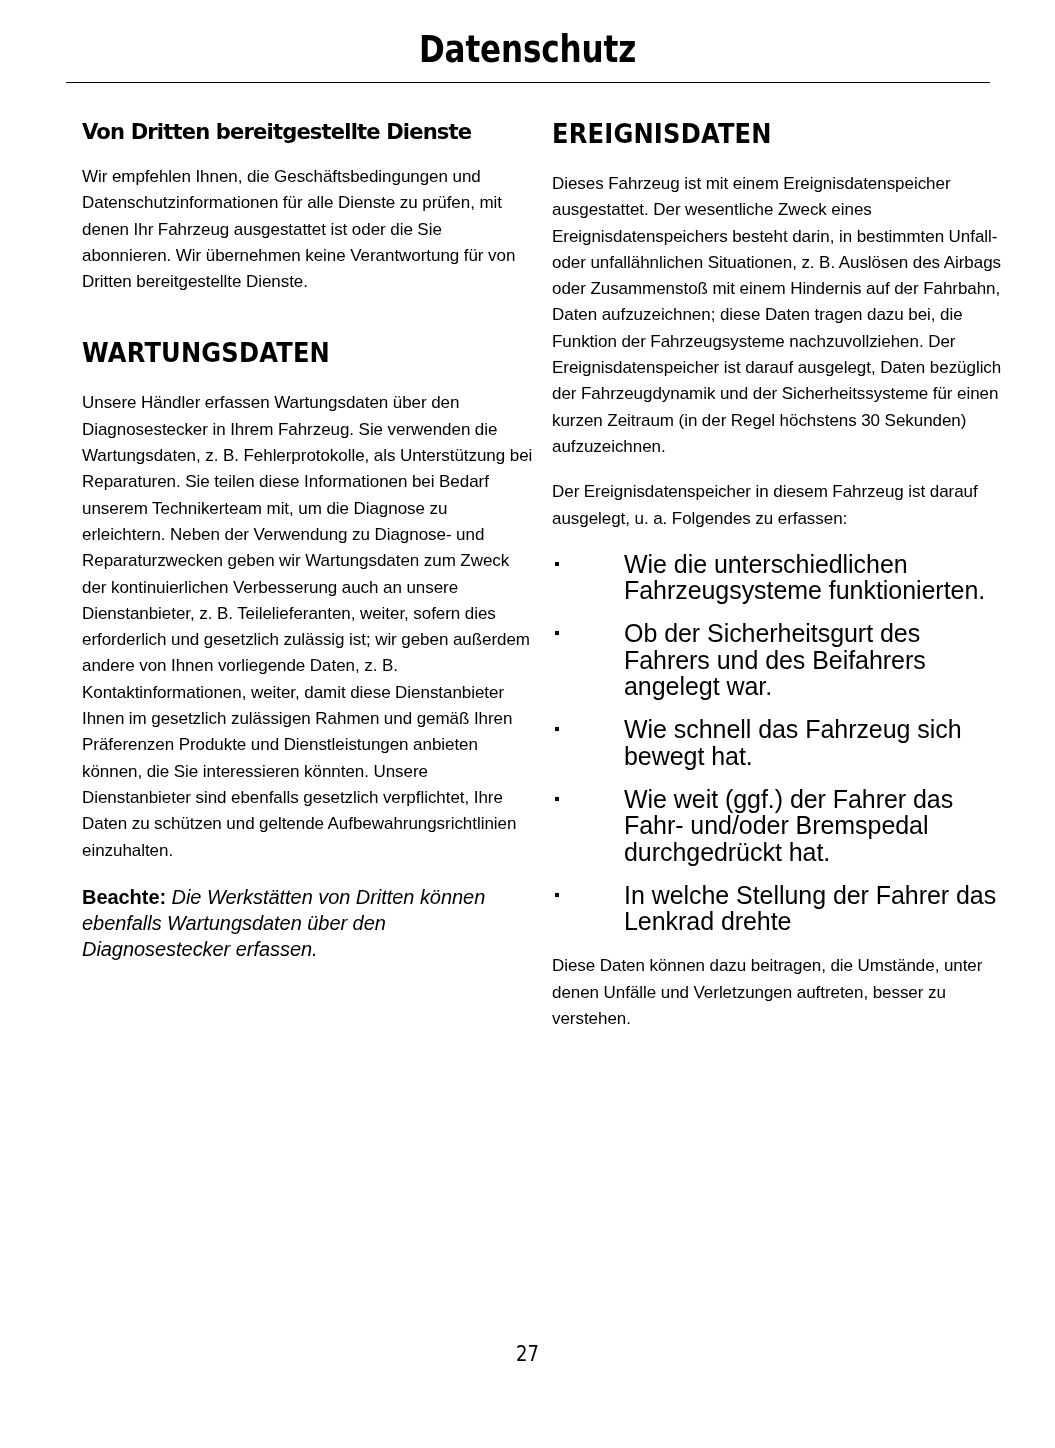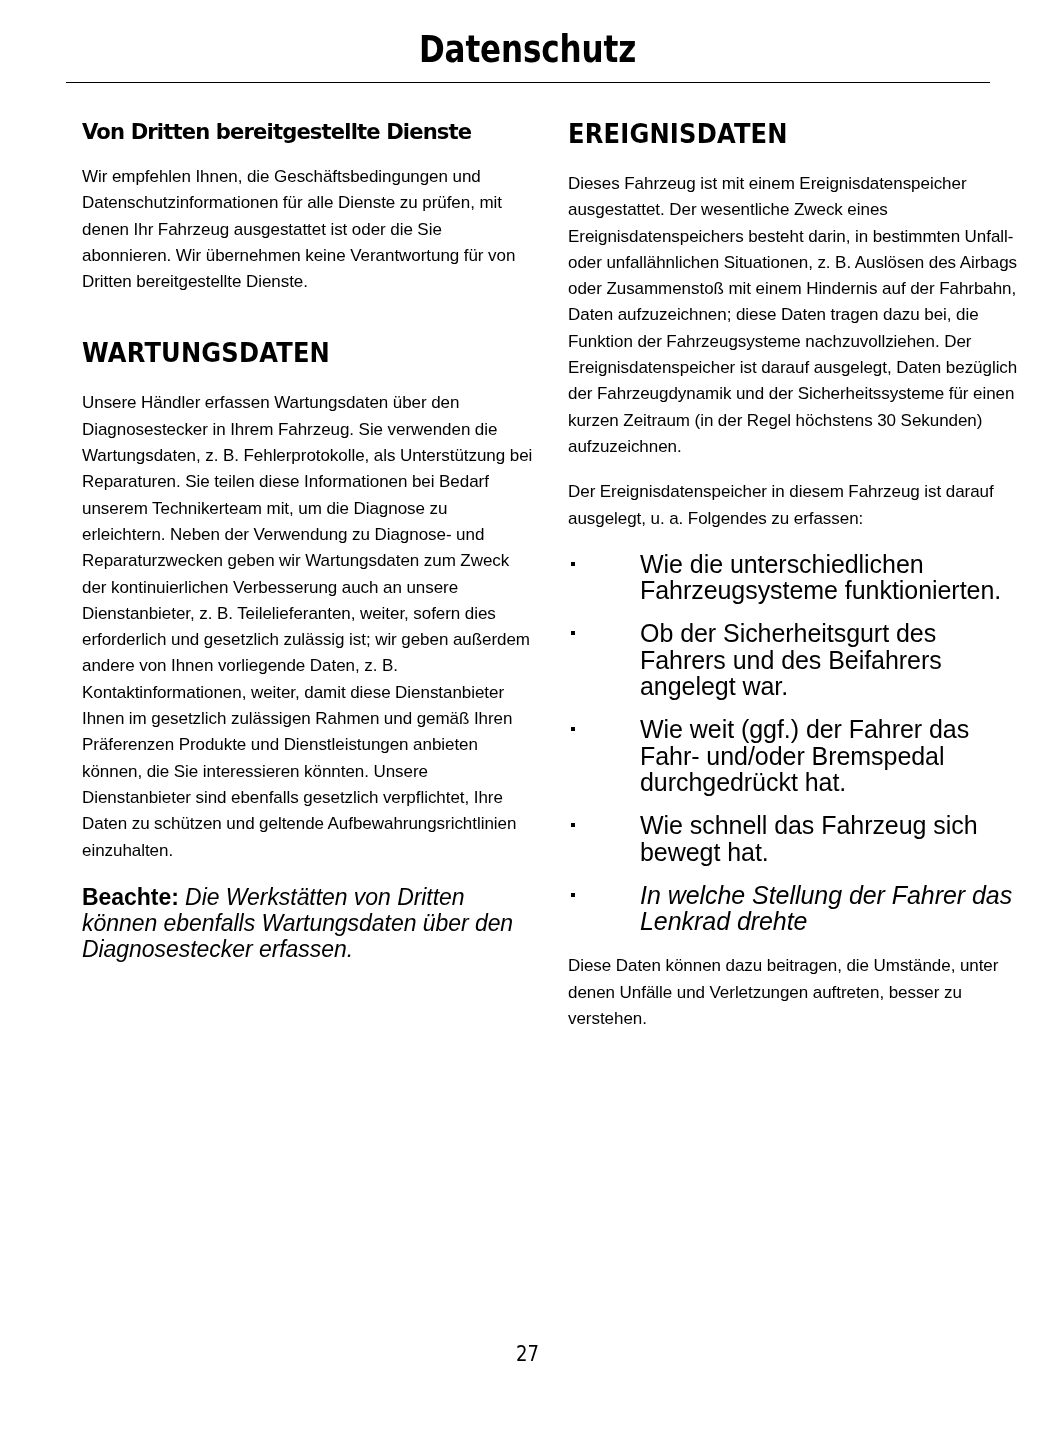--- a/index.html
+++ b/index.html
@@ -62,21 +62,21 @@
     left: 0;
     top: 118px;
     width: 1055px;
   }
   .col {
     position: absolute;
     top: 0;
     width: 452px;
   }
   .col-left  { left: 70px; margin-left: 12px; }
-  .col-right { left: 568px; }
+  .col-right { left: 552px; }
 
   
   .h-sub {
     font-family: "DejaVu Sans", sans-serif;
     font-weight: 700;
     font-size: 22px;
     line-height: 27px;
     letter-spacing: -0.9px;
     margin: 0 0 19px 0;
     transform: scaleX(0.96);
@@ -99,21 +99,21 @@
   p.body {
     font-size: 17px;
     line-height: 26.3px;
     margin: 0 0 19px 0;
     letter-spacing: -0.05px;
     word-spacing: -0.1px;
   }
   p.body:last-child { margin-bottom: 8px; }
 
   p.note {
-    font-size: 23px;
+    font-size: 20px;
     line-height: 26.3px;
     margin: 20px 0 0 0;
     font-style: italic;
     letter-spacing: -0.05px;
   }
   p.note .note-label {
     font-style: normal;
     font-weight: 700;
   }
 
@@ -124,21 +124,21 @@
     padding: 0;
   }
   ul.bullets li {
     position: relative;
     padding-left: 72px;
     font-size: 25px;
     line-height: 26.3px;
     margin-bottom: 17px;
     letter-spacing: -0.05px;
   }
-  ul.bullets li:last-child { margin-bottom: 4px; font-style: italic; }
+  ul.bullets li:last-child { margin-bottom: 4px; }
   ul.bullets li .bullet-marker {
     position: absolute;
     left: 3px;
     top: 11px;
     width: 4px;
     height: 4px;
     background: #000;
   }
 
   
@@ -178,22 +178,22 @@
     </div>
 
     <div class="col col-right">
       <h2 class="h-section">EREIGNISDATEN</h2>
       <p class="body">Dieses Fahrzeug ist mit einem Ereignisdatenspeicher ausgestattet. Der wesentliche Zweck eines Ereignisdatenspeichers besteht darin, in bestimmten Unfall- oder unfallähnlichen Situationen, z. B. Auslösen des Airbags oder Zusammenstoß mit einem Hindernis auf der Fahrbahn, Daten aufzuzeichnen; diese Daten tragen dazu bei, die Funktion der Fahrzeugsysteme nachzuvollziehen. Der Ereignisdatenspeicher ist darauf ausgelegt, Daten bezüglich der Fahrzeugdynamik und der Sicherheitssysteme für einen kurzen Zeitraum (in der Regel höchstens 30 Sekunden) aufzuzeichnen.</p>
       <p class="body">Der Ereignisdatenspeicher in diesem Fahrzeug ist darauf ausgelegt, u. a. Folgendes zu erfassen:</p>
 
       <ul class="bullets">
         <li><span class="bullet-marker"></span><span>Wie die unterschiedlichen Fahrzeugsysteme funktionierten.</span></li>
         <li><span class="bullet-marker"></span><span>Ob der Sicherheitsgurt des Fahrers und des Beifahrers angelegt war.</span></li>
+        <li><span class="bullet-marker"></span><span>Wie schnell das Fahrzeug sich bewegt hat.</span></li>
         <li><span class="bullet-marker"></span><span>Wie weit (ggf.) der Fahrer das Fahr- und/oder Bremspedal durchgedrückt hat.</span></li>
-        <li><span class="bullet-marker"></span><span>Wie schnell das Fahrzeug sich bewegt hat.</span></li>
         <li><span class="bullet-marker"></span><span>In welche Stellung der Fahrer das Lenkrad drehte</span></li>
       </ul>
 
       <p class="body">Diese Daten können dazu beitragen, die Umstände, unter denen Unfälle und Verletzungen auftreten, besser zu verstehen.</p>
     </div>
 
   </div>
 
   <div class="page-number">27</div>
 

